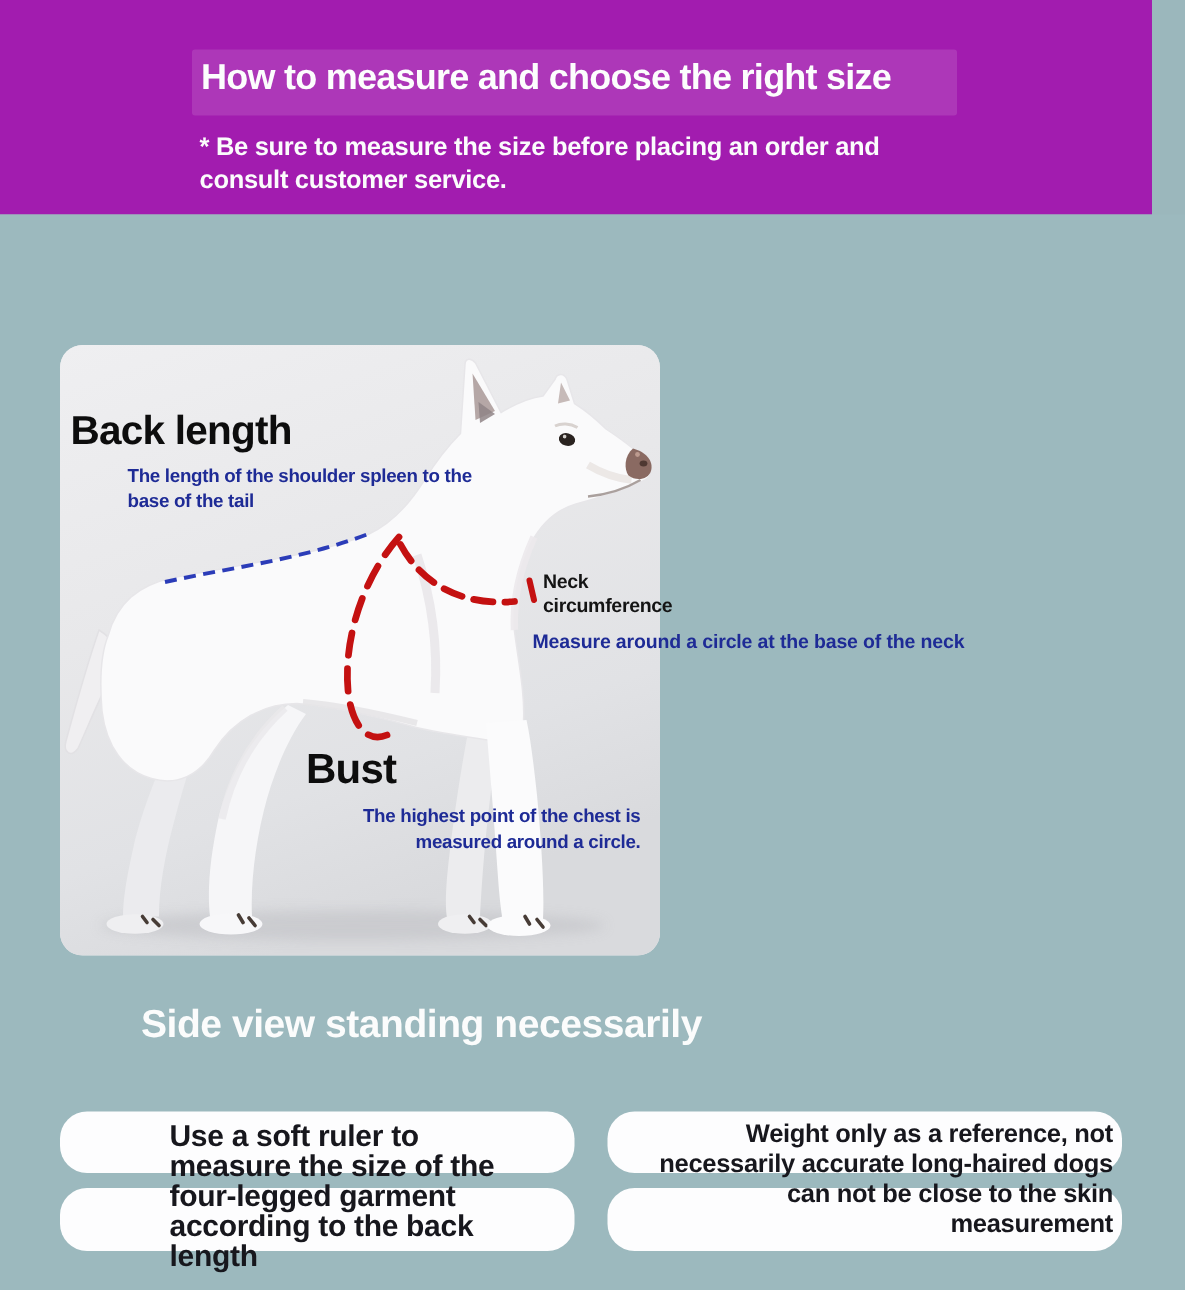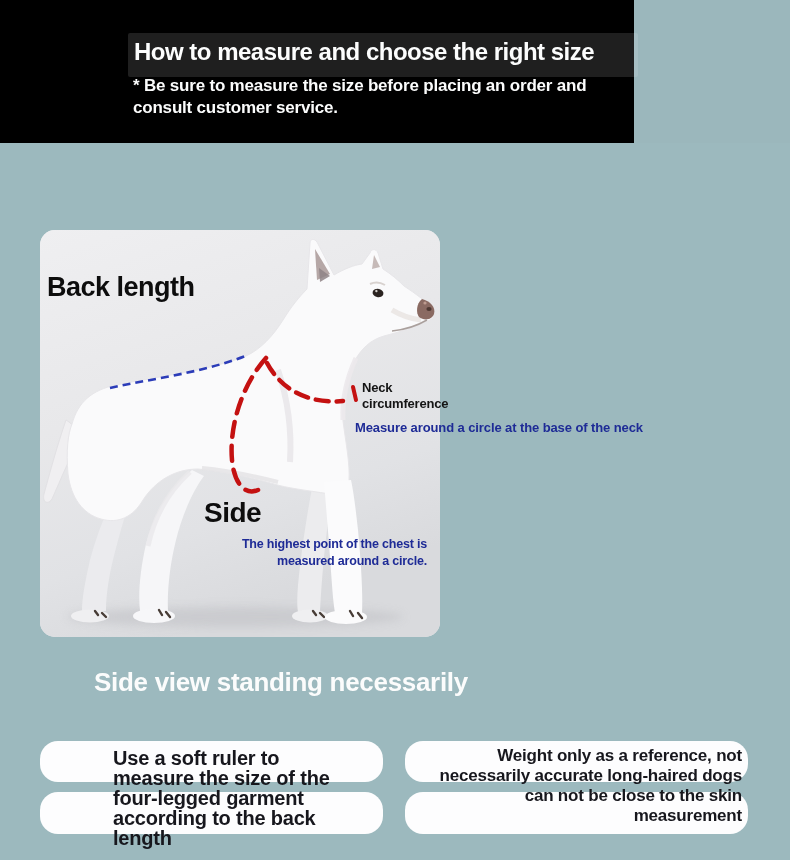--- a/index.html
+++ b/index.html
@@ -3,27 +3,27 @@
 <meta charset="utf-8">
 <style>
   html,body{margin:0;padding:0;}
   body{
     width:790px;height:860px;position:relative;overflow:hidden;
     font-family:"Liberation Sans","DejaVu Sans",sans-serif;
     background:#9bb7bc;
   }
   .abs{position:absolute;}
   
-  .top-band{left:0;top:0;width:634px;height:143px;background:#000000;}
+  .top-band{left:0;top:0;width:768px;height:143px;background:#a21caf;}
   .title-glow{left:128px;top:33px;width:510px;height:44px;
     background:rgba(255,255,255,0.12);border-radius:2px;}
   .page-title{left:134px;top:38px;width:560px;
     color:#fcfdfd;font-size:24px;font-weight:bold;letter-spacing:-0.5px;
     white-space:nowrap;}
-  .page-subtitle{left:133px;top:75px;width:515px;
+  .page-subtitle{left:133px;top:87px;width:515px;
     color:#fbfcfc;font-size:17px;font-weight:bold;line-height:22px;
     letter-spacing:-0.2px;}
   
   .main-area{left:0;top:143px;width:790px;height:717px;background:#9cb9be;}
   
   .photo-card{left:40px;top:230px;width:400px;height:357px;}
   .photo-clip{left:0;top:0;width:400px;height:407px;border-radius:15px;
     overflow:hidden;background:#e9e9eb;}
   .photo-clip svg{display:block;}
   
@@ -130,23 +130,24 @@
       <path d="M 387,90 C 375,97 362,100 352,101" stroke="#aaa09d" stroke-width="1.6" fill="none"></path>
 
       <path d="M 70,158 C 115,148 162,143 208,125" stroke="#2b3cb8" stroke-width="2.6" stroke-dasharray="8 5" fill="none"></path>
       <path d="M 226,128 C 202,155 189,196 192,230 C 194,252 204,266 218,260" stroke="#c41111" stroke-width="4.5" stroke-dasharray="15 9" stroke-linecap="round" fill="none"></path>
       <path d="M 227,133 C 242,161 270,174 303,171" stroke="#c41111" stroke-width="4.5" stroke-dasharray="13 8" stroke-linecap="round" fill="none"></path>
       <path d="M 313,157 L 316,170" stroke="#c41111" stroke-width="4" stroke-linecap="round"></path>
     </svg>
   </div>
 
   <div class="abs back-label">Back length</div>
+  <div class="abs back-caption">The length of the shoulder spleen to the base of the tail</div>
   <div class="abs neck-label">Neck circumference</div>
   <div class="abs neck-caption">Measure around a circle at the base of the neck</div>
-  <div class="abs bust-label">Side</div>
+  <div class="abs bust-label">Bust</div>
   <div class="abs bust-caption">The highest point of the chest is measured around a circle.</div>
 </div>
 
 <h2 class="abs section-title" style="margin:0;">Side view standing necessarily</h2>
 
 <div class="abs note note-left">
   <div class="pill pill-top"></div>
   <div class="pill pill-bottom"></div>
   <p class="note-text note-text-left" style="margin:0;">Use a soft ruler to measure the size of the four-legged garment according to the back length</p>
 </div>

